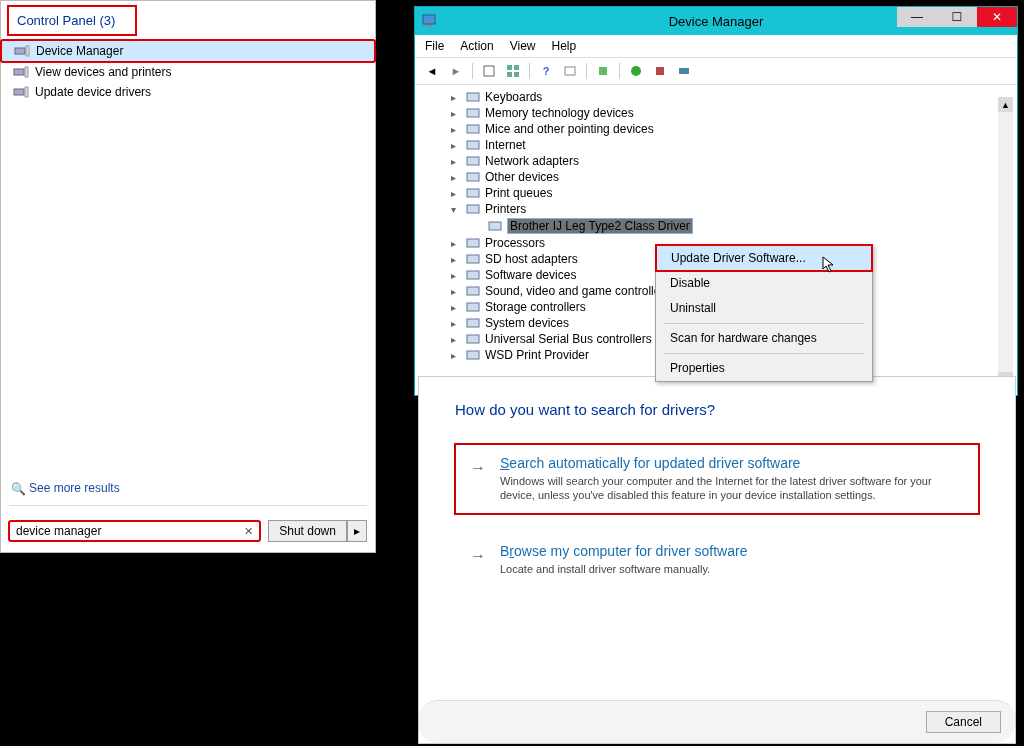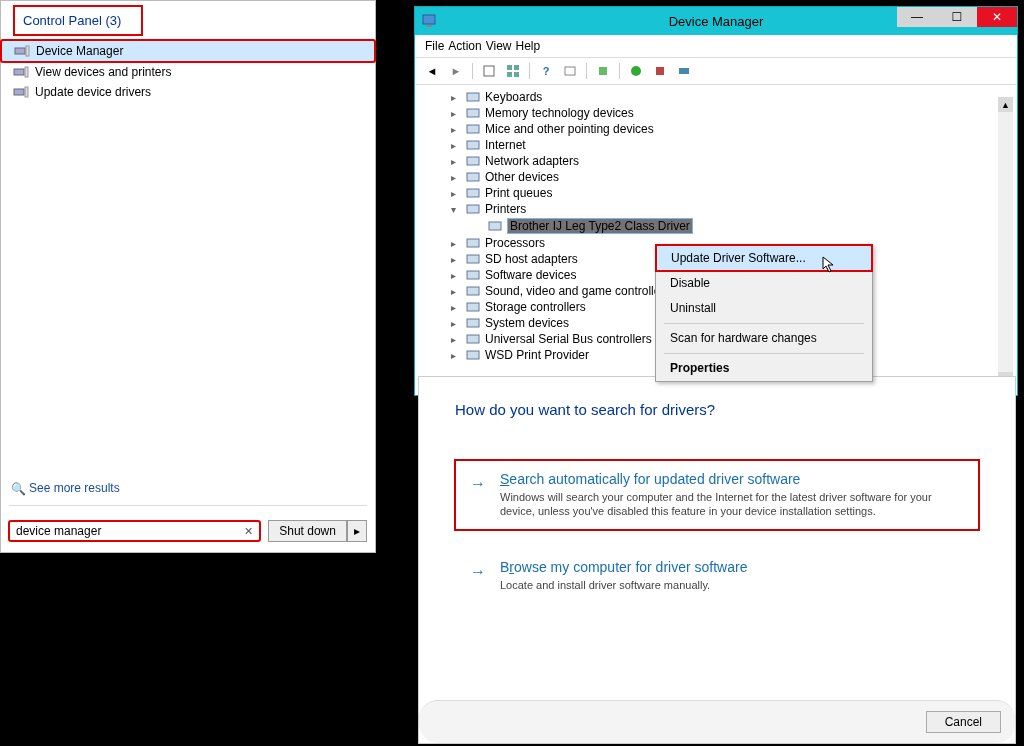--- a/index.html
+++ b/index.html
@@ -1,61 +1,61 @@
 <!DOCTYPE html>
 <html><head>
 <meta charset="utf-8">
 <style>
 * { margin:0; padding:0; box-sizing:border-box; font-family:"Segoe UI",Tahoma,sans-serif; }
 body { background:#000; width:1024px; height:746px; position:relative; overflow:hidden; }
 .panel { position:absolute; background:#fff; }
 .start-menu { left:0; top:0; width:376px; height:553px; border:1px solid #bbb; }
 .sm-header { color:#003399; padding:6px 8px; font-size:13px; border-bottom:2px solid #d00; border-left:2px solid #d00; border-right:2px solid #d00; border-top:2px solid #d00; display:inline-block; margin:0; width:130px;}
-.sm-header-row{padding:4px 12px;}
+.sm-header-row{padding:4px 6px;}
 .sm-item { padding:3px 10px 3px 34px; font-size:12px; position:relative; cursor:pointer;}
 .sm-item .ico{position:absolute;left:12px;top:3px;width:16px;height:14px;}
 .sm-item.selected{background:#cde8ff;border:1px solid #7eb4ea;border-radius:2px;outline:2px solid #d00;outline-offset:-1px;}
 .see-more{color:#1a4ba0;font-size:12px;padding:8px 10px 8px 28px;cursor:pointer;}
 .see-more .mg{position:absolute;margin-left:-18px;margin-top:1px;}
 .sm-footer{position:absolute;bottom:10px;left:8px;right:8px;display:flex;gap:8px;align-items:center;}
 .search-box{flex:1;display:flex;align-items:center;border:1px solid #aaa;border-radius:2px;padding:2px 6px;background:#fff;outline:2px solid #d00;outline-offset:-1px;}
 .search-box input{border:none;outline:none;font-size:12px;flex:1;}
 .search-box .clear{color:#555;font-size:11px;cursor:pointer;}
 .shutdown{display:flex;}
 .shutdown button{font-size:12px;padding:3px 10px;border:1px solid #999;background:#eee;cursor:pointer;}
 .shutdown button:last-child{padding:3px 6px;}
 .dm-window{left:414px;top:6px;width:604px;height:390px;border:1px solid #11a8b5;background:#fff;}
 .titlebar{background:#18c4d4;height:28px;display:flex;align-items:center;justify-content:center;position:relative;font-size:13px;color:#000;}
 .titlebar .sys-icon{position:absolute;left:6px;top:6px;}
 .winbtns{position:absolute;right:0;top:0;display:flex;}
 .winbtns div{width:40px;height:20px;display:flex;align-items:center;justify-content:center;font-size:12px;cursor:pointer;}
 .winbtns .min,.winbtns .max{background:#d5d5d5;}
 .winbtns .close{background:#e81123;color:#fff;}
-.menubar{display:flex;gap:4px;padding:4px 10px;font-size:12px;border-bottom:1px solid #ddd;}
+.menubar{display:flex;gap:16px;padding:4px 10px;font-size:12px;border-bottom:1px solid #ddd;}
 .menubar span{cursor:pointer;}
 .toolbar{display:flex;gap:2px;padding:3px 6px;border-bottom:1px solid #ddd;align-items:center;}
 .toolbar .tbtn{width:22px;height:20px;display:flex;align-items:center;justify-content:center;cursor:pointer;font-size:11px;}
 .toolbar .sep{width:1px;height:16px;background:#ccc;margin:0 3px;}
 .tree{padding:4px 0 4px 6px;font-size:12px;overflow:auto;height:300px;position:relative;}
 .tree-row{display:flex;align-items:center;gap:5px;padding:1px 0;cursor:pointer;white-space:nowrap;}
 .tree-row .arrow{width:10px;font-size:10px;color:#666;}
 .tree-row.indent1{padding-left:30px;}
 .tree-row.indent2{padding-left:52px;}
 .tree-row.selected .lbl{background:#737373;border:1px solid #7eb4ea;padding:0 2px;}
 .ctx-menu{position:absolute;left:655px;top:244px;width:218px;background:#f0f0f0;border:1px solid #a0a0a0;box-shadow:2px 2px 4px rgba(0,0,0,.25);font-size:12px;z-index:10;}
 .ctx-item{padding:5px 14px;cursor:pointer;border-bottom:1px solid transparent;}
 .ctx-item.highlighted{background:#cde8ff;border:1px solid #7eb4ea;outline:2px solid #d00;outline-offset:-1px;}
 .ctx-hr{height:1px;background:#ccc;margin:2px 8px;}
-.ctx-item.bold{font-weight:bold;}
+.ctx-item.bold{font-weight:normal;}
 .cursor{position:absolute;left:822px;top:256px;z-index:11;font-size:14px;}
 .scrollbar-v{position:absolute;right:4px;top:90px;bottom:8px;width:15px;background:#f0f0f0;}
 .scrollbar-v .sarrow{height:15px;background:#dadada;display:flex;align-items:center;justify-content:center;font-size:9px;cursor:pointer;}
 .wizard{left:418px;top:376px;width:598px;height:368px;background:#fff;border:1px solid #ccc;}
 .wiz-body{padding:24px 36px;}
-.wiz-title{color:#003399;font-size:15px;margin-bottom:42px;}
+.wiz-title{color:#003399;font-size:15px;margin-bottom:26px;}
 .wiz-opt{border:1px solid transparent;padding:10px 10px 10px 44px;position:relative;cursor:pointer;margin-bottom:18px;}
 .wiz-opt.highlighted{outline:2px solid #c00;outline-offset:-1px;}
 .wiz-opt .warr{position:absolute;left:14px;top:12px;color:#2a7ab0;font-size:16px;}
 .wiz-opt .wt{color:#1a6fb0;font-size:14px;}
 .wiz-opt .wd{color:#444;font-size:11px;margin-top:3px;line-height:1.3;}
 .wiz-footer{position:absolute;bottom:0;left:0;right:0;border-top:1px solid #ddd;padding:10px 14px;text-align:right;background:#f4f4f4;border-radius:19px;}
 .wiz-footer button{font-size:12px;padding:3px 18px;border:1px solid #aaa;background:#eee;cursor:pointer;}
 .dev-ico{display:inline-block;width:14px;height:12px;}
 u{text-decoration:underline;}
 </style>

